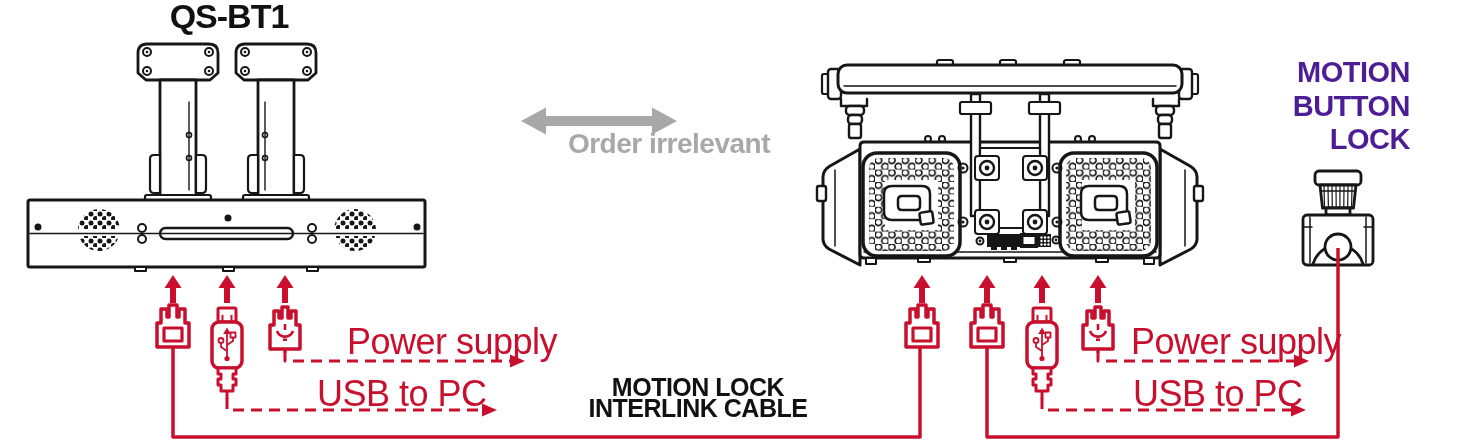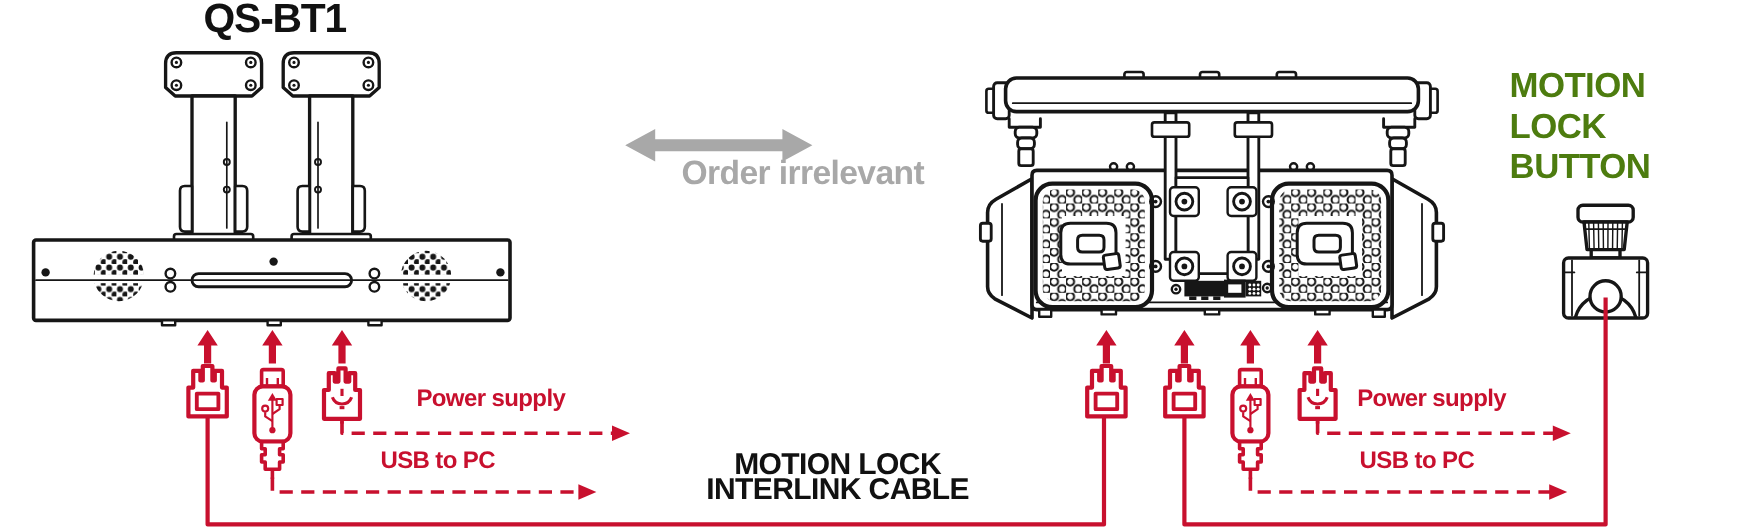--- a/index.html
+++ b/index.html
@@ -6,30 +6,30 @@
   .canvas{
     position:relative;width:1428px;height:443px;background:#fff;overflow:hidden;
     font-family:"Liberation Sans","DejaVu Sans",sans-serif;
   }
   .abs{position:absolute;}
   .dev-title{
     position:absolute;font-weight:800;color:#111;text-align:center;
     font-size:34px;letter-spacing:-1px;white-space:nowrap;
   }
   .btn-title{
-    position:absolute;font-weight:800;color:#4d7c0f;text-align:left;
+    position:absolute;font-weight:800;color:#4c1d95;text-align:right;
     font-size:29px;line-height:33.5px;letter-spacing:-0.5px;
   }
   .gray-note{
     position:absolute;font-weight:800;color:var(--gray);text-align:center;
     font-size:28px;letter-spacing:-0.5px;white-space:nowrap;
   }
   .red-label{
-    position:absolute;font-weight:700;color:var(--red);
-    font-size:20px;letter-spacing:-0.5px;white-space:nowrap;
+    position:absolute;font-weight:400;color:var(--red);
+    font-size:36px;letter-spacing:-0.5px;white-space:nowrap;
   }
   .black-label{
     position:absolute;font-weight:800;color:#111;text-align:center;
     font-size:25px;line-height:21px;letter-spacing:-0.5px;
   }
   svg{display:block;}
   
   .k  {fill:none;stroke:var(--line);stroke-linejoin:round;stroke-linecap:round;}
   .kw {fill:#fff;stroke:var(--line);stroke-linejoin:round;}
   .kf {fill:var(--line);stroke:none;}
@@ -40,22 +40,22 @@
   .gf {fill:var(--gray);stroke:none;}
 </style>
 </head>
 <body>
 
 <div class="canvas">
 
   <div class="dev-title" style="left:129px;top:-3px;width:200px;">QS-BT1</div>
   <div class="btn-title" style="left:1258px;top:56px;width:152px;">
     <div>MOTION</div>
+    <div>BUTTON</div>
     <div>LOCK</div>
-    <div>BUTTON</div>
   </div>
 
   <svg class="abs" style="left:519px;top:105px;" width="160" height="32" viewBox="0 0 160 32">
     <polygon class="gf" points="2,16 27,2.5 27,11 133,11 133,2.5 158,16 133,29.5 133,21 27,21 27,29.5"></polygon>
   </svg>
   <div class="gray-note" style="left:430px;top:128px;width:340px;text-align:right;">Order irrelevant</div>
 
   <svg class="abs" style="left:25px;top:40px;" width="404" height="233" viewBox="0 0 404 233">
     <defs>
       <pattern id="fanp" width="9" height="9" patternUnits="userSpaceOnUse">

